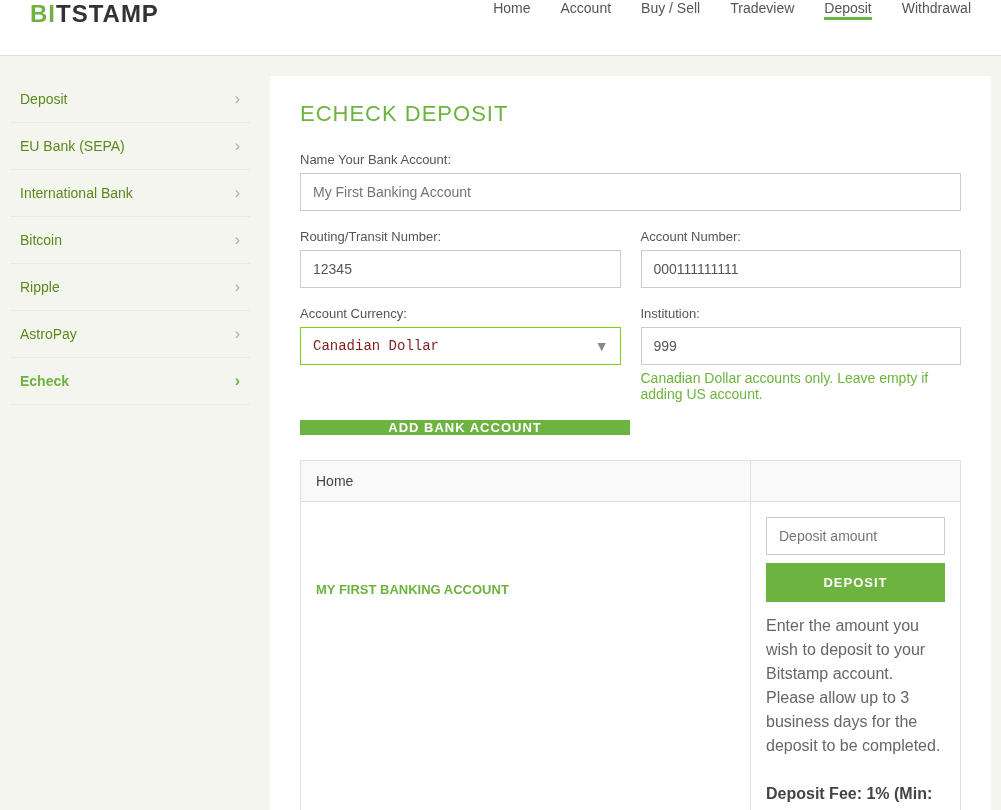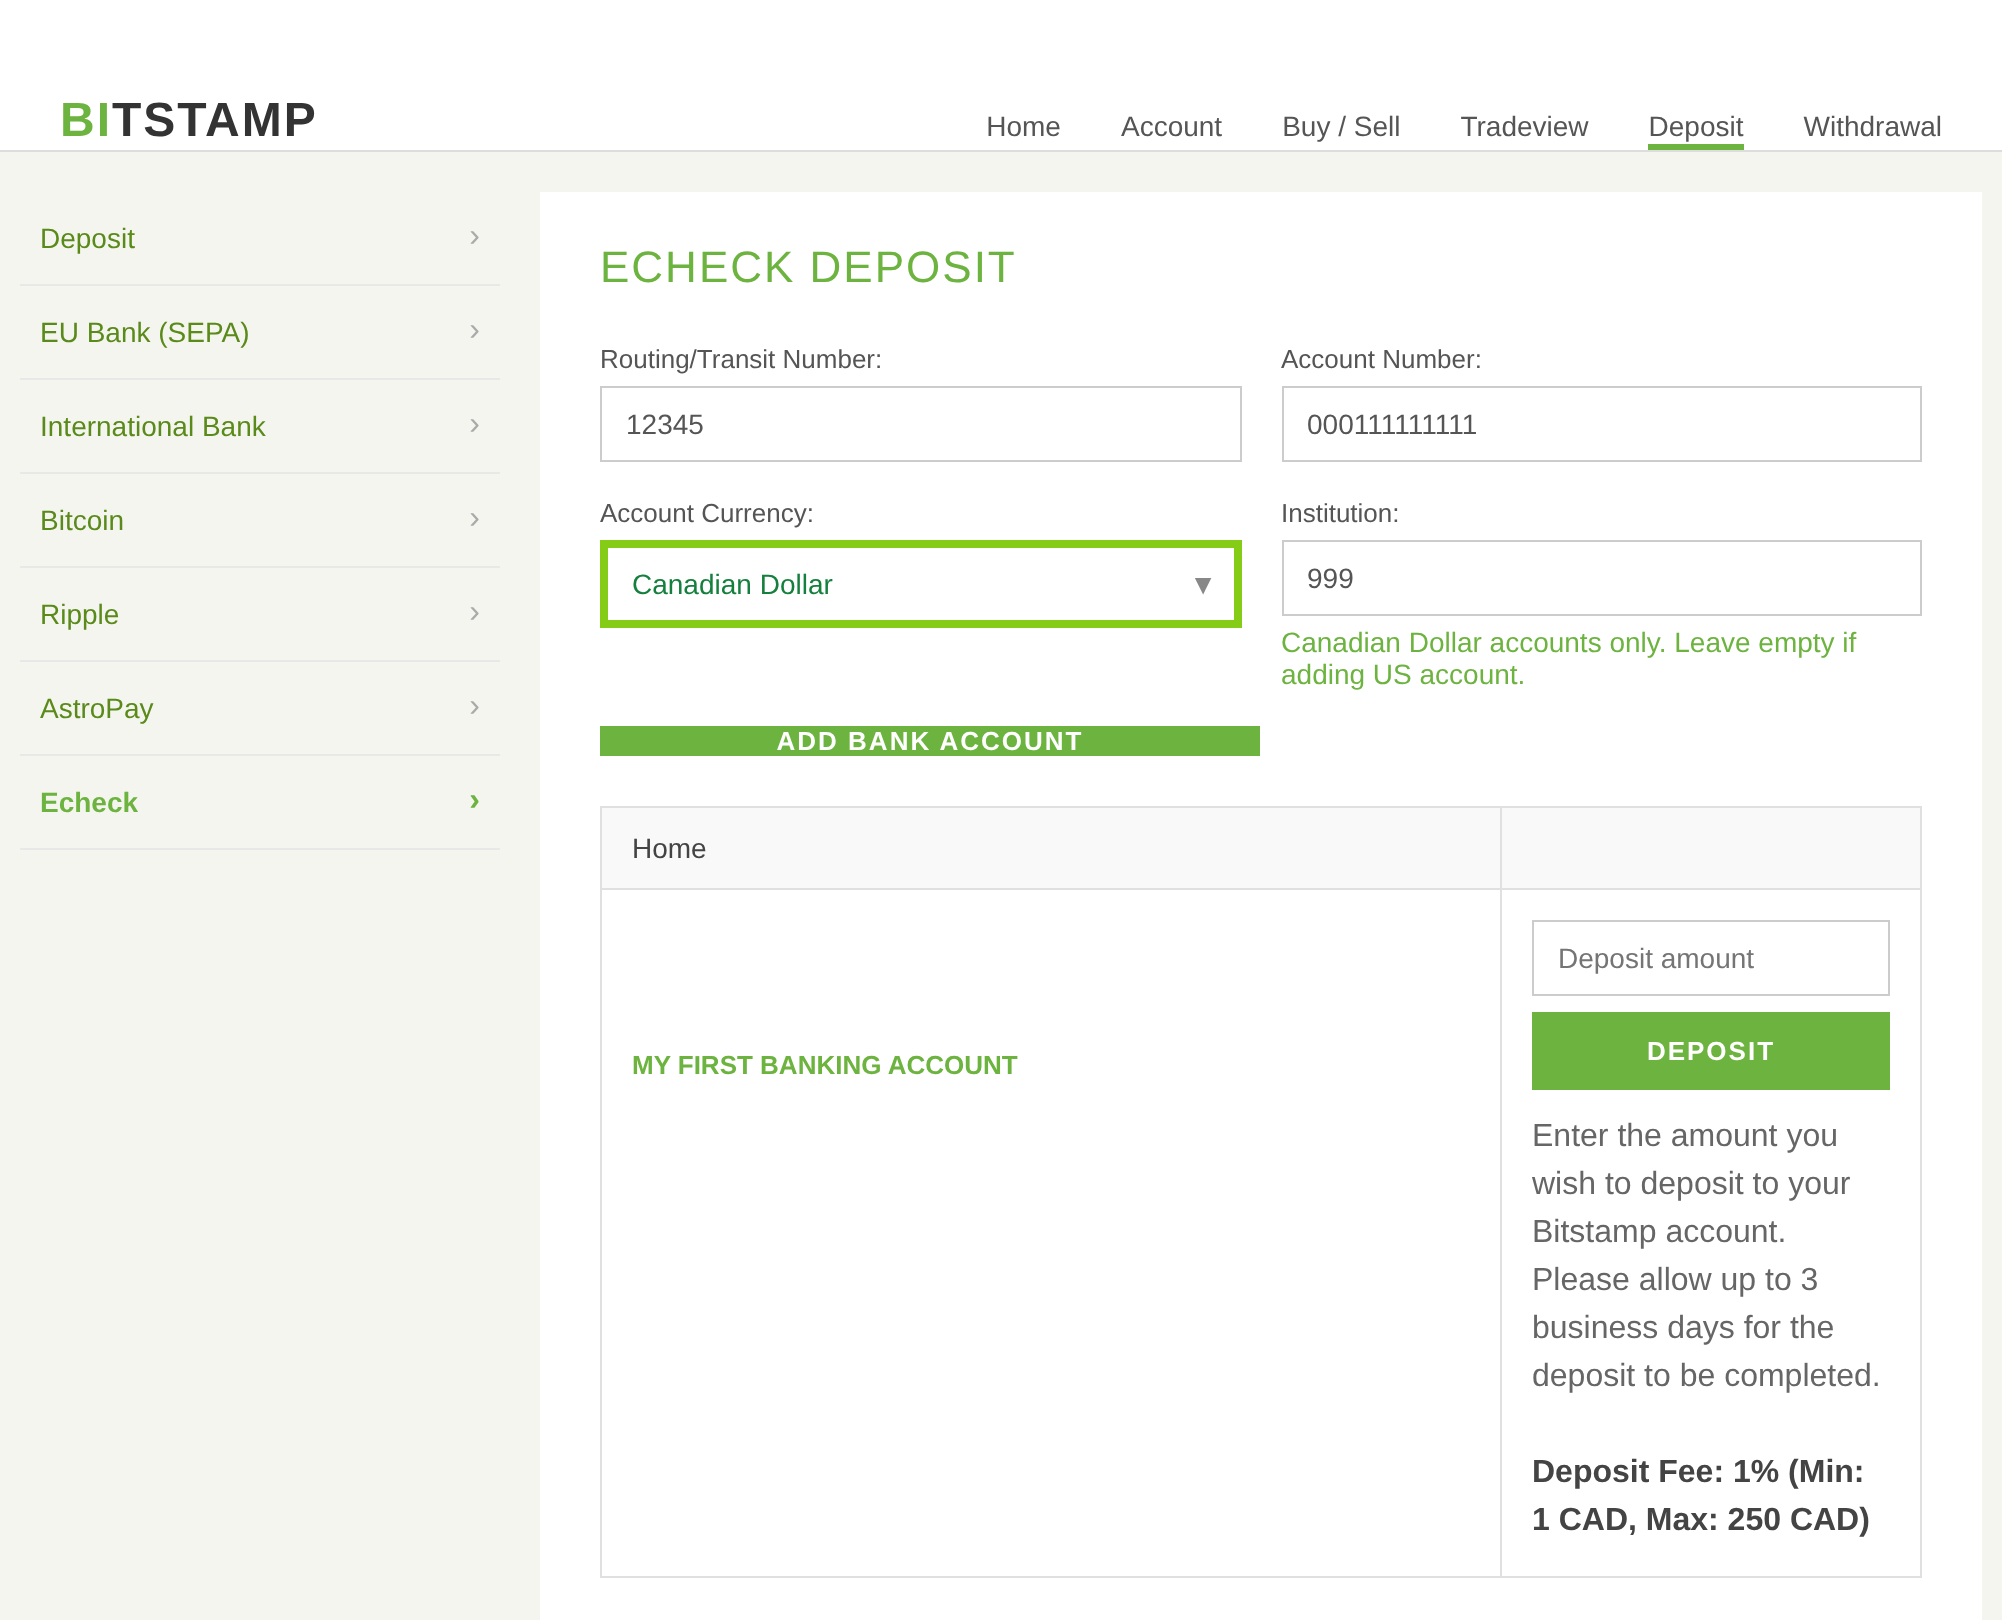--- a/index.html
+++ b/index.html
@@ -2,23 +2,23 @@
 <html><head>
   <meta charset="utf-8">
   <style>
     * { box-sizing: border-box; margin: 0; padding: 0; }
     body { font-family: Arial, sans-serif; background: #f5f5f0; color: #333; font-size: 14px; }
 
     
     .header {
       background: #fff;
       border-bottom: 1px solid #ddd;
-      height: 76px;
-      display: flex;
-      align-items: flex-end;
+      height: 56px;
+      display: flex;
+      align-items: flex-start;
       padding: 0 30px;
       position: relative;
     }
     .logo {
       font-size: 24px;
       font-weight: bold;
       letter-spacing: 1px;
       color: #333;
     }
     .logo span.bit { color: #6db33f; }
@@ -112,27 +112,28 @@
       color: #555;
       outline: none;
     }
 
     .select-wrapper {
       position: relative;
     }
     select {
       width: 100%;
       padding: 10px 12px;
-      border: 4px solid #84cc16;
-      font-size: 14px;
-      color: #15803d;
+      border: 1px solid #84cc16;
+      font-size: 14px;
+      color: #7f1d1d;
       appearance: none;
       background: #fff;
       outline: none;
       cursor: pointer;
+      font-family: Liberation Mono, monospace;
     }
     .select-arrow {
       position: absolute;
       right: 12px;
       top: 50%;
       transform: translateY(-50%);
       pointer-events: none;
       color: #888;
     }
 
@@ -263,20 +264,24 @@
     </div>
     <div class="sidebar-item active">
       <span class="label" style="color:#6db33f; font-weight:bold;">Echeck</span>
       <span class="chevron" style="color:#6db33f; font-weight:bold;">›</span>
     </div>
   </div>
 
   <div class="main">
     <h1 class="page-title">ECHECK DEPOSIT</h1>
 
+    <div class="form-group">
+      <label class="field-label">Name Your Bank Account:</label>
+      <input type="text" placeholder="My First Banking Account" style="">
+    </div>
 
     <div class="form-row">
       <div class="form-group">
         <label class="field-label">Routing/Transit Number:</label>
         <input type="text" value="12345" style="">
       </div>
       <div class="form-group">
         <label class="field-label">Account Number:</label>
         <input type="text" value="000111111111" style="">
       </div>

